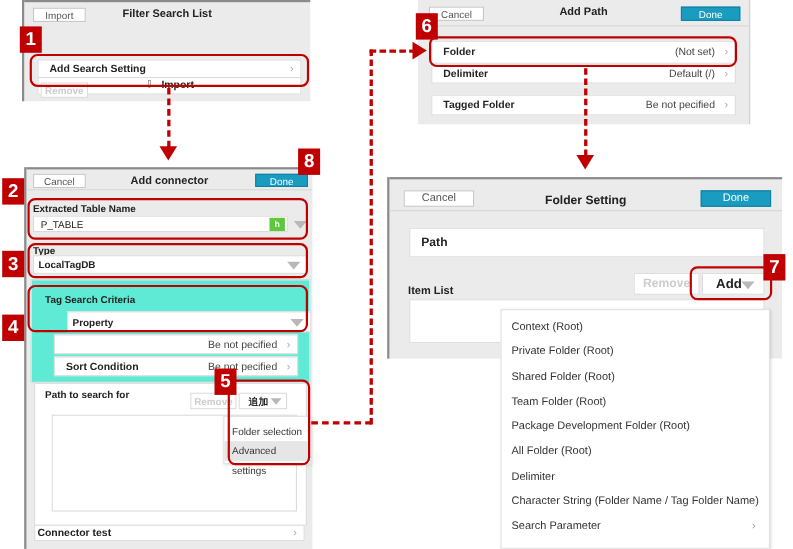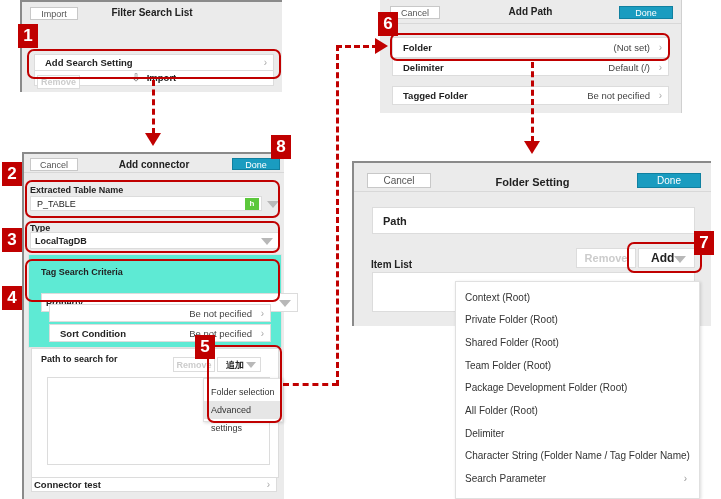--- a/index.html
+++ b/index.html
@@ -64,21 +64,21 @@
   <div class="caret" style="left:243px; top:49px;"></div>
 
   <div class="sect-label" style="left:6px; top:71px;">Type</div>
   <div class="row" style="left:6px; top:80px; width:250px; height:17px; line-height:16px;">
     <span style="position:absolute; left:4px; font-weight:bold; font-size:9px;">LocalTagDB</span>
     <span class="caret" style="right:6px; top:5px;"></span>
   </div>
 
   <div style="position:absolute; left:4px; top:102px; width:254px; height:94px; background:#5eead4; border:1px solid #e2e2e2;">
     <div class="sect-label" style="left:12px; top:12px;">Tag Search Criteria</div>
-    <div class="row" style="left:12px; top:28px; width:257px; height:19px; line-height:18px;margin-top:10px;">
+    <div class="row" style="left:32px; top:28px; width:222px; height:19px; line-height:18px;">
       <span style="position:absolute; left:4px; font-weight:bold; font-size:9px;">Property</span>
       <span class="caret" style="right:6px; top:6px;"></span>
     </div>
     <div class="row" style="left:20px; top:49px; width:222px; height:18px; line-height:17px;">
       <span class="val">Be not pecified</span>
       <span class="chev">›</span>
     </div>
     <div class="row" style="left:20px; top:69px; width:222px; height:18px; line-height:17px;">
       <span class="lbl">Sort Condition</span>
       <span class="val">Be not pecified</span>

